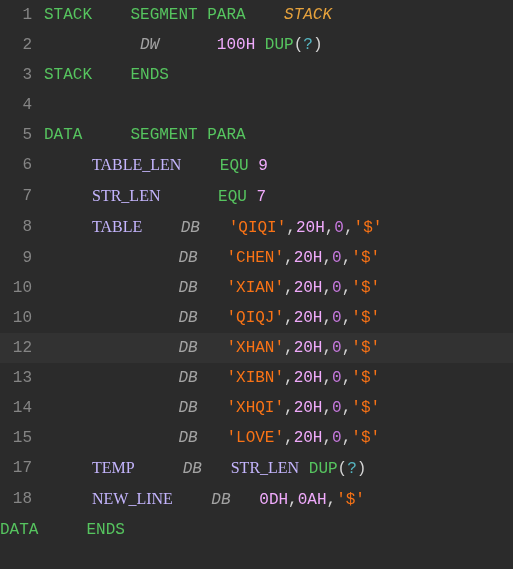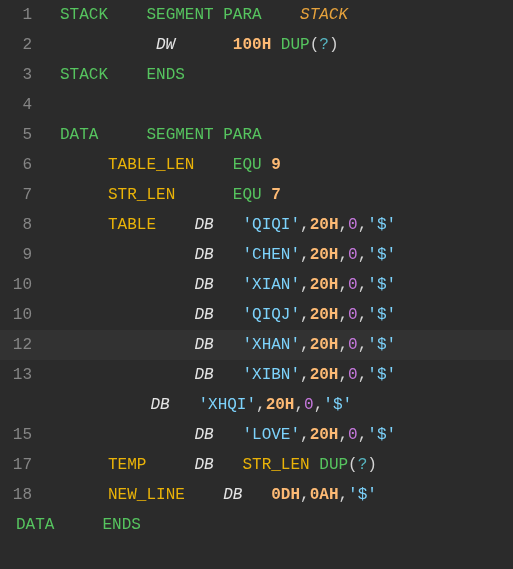--- a/index.html
+++ b/index.html
@@ -25,50 +25,49 @@
   .line-num {
     width: 32px;
     text-align: right;
     color: #858585;
     padding-right: 12px;
     user-select: none;
     flex-shrink: 0;
   }
   .code {
     flex: 1;
-    margin-left: 16px;
   }
   .current {
     background: #323232;
   }
   .kw { color: #56c45f; }           
-  .type { color: #e5e5e5; font-style: italic; } 
+  .type { color: #a3a3a3; font-style: italic; } 
   .stackit { color: #e6a23c; font-style: italic; } 
-  .str { color: #7dd3fc; }          
-  .num { color: #fdba74; font-weight: bold; }          
+  .str { color: #f97316; }          
+  .num { color: #f0abfc; }          
   .zero { color: #c678dd; }         
   .punct { color: #d4d4d4; }        
   .op { color: #56b6c2; }           
-  .ident { color: #eab308; }        
+  .ident { color: #c4b5fd; font-family: Liberation Serif, serif; }        
 </style>
 </head>
 <body>
 
 <div class="editor" id="editor">
     <div class="line"><div class="line-num">1</div><div class="code"><span class="kw">STACK</span>    <span class="kw">SEGMENT</span> <span class="kw">PARA</span>    <span class="stackit">STACK</span></div></div>
     <div class="line"><div class="line-num">2</div><div class="code">          <span class="type">DW</span>      <span class="num">100H</span> <span class="kw">DUP</span><span class="punct">(</span><span class="op">?</span><span class="punct">)</span></div></div>
     <div class="line"><div class="line-num">3</div><div class="code"><span class="kw">STACK</span>    <span class="kw">ENDS</span></div></div>
     <div class="line"><div class="line-num">4</div><div class="code"></div></div>
     <div class="line"><div class="line-num">5</div><div class="code"><span class="kw">DATA</span>     <span class="kw">SEGMENT</span> <span class="kw">PARA</span></div></div>
     <div class="line"><div class="line-num">6</div><div class="code">     <span class="ident">TABLE_LEN</span>    <span class="kw">EQU</span> <span class="num">9</span></div></div>
     <div class="line"><div class="line-num">7</div><div class="code">     <span class="ident">STR_LEN</span>      <span class="kw">EQU</span> <span class="num">7</span></div></div>
     <div class="line"><div class="line-num">8</div><div class="code">     <span class="ident">TABLE</span>    <span class="type">DB</span>   <span class="str">'QIQI'</span><span class="punct">,</span><span class="num">20H</span><span class="punct">,</span><span class="zero">0</span><span class="punct">,</span><span class="str">'$'</span></div></div>
     <div class="line"><div class="line-num">9</div><div class="code">              <span class="type">DB</span>   <span class="str">'CHEN'</span><span class="punct">,</span><span class="num">20H</span><span class="punct">,</span><span class="zero">0</span><span class="punct">,</span><span class="str">'$'</span></div></div>
     <div class="line"><div class="line-num">10</div><div class="code">              <span class="type">DB</span>   <span class="str">'XIAN'</span><span class="punct">,</span><span class="num">20H</span><span class="punct">,</span><span class="zero">0</span><span class="punct">,</span><span class="str">'$'</span></div></div>
     <div class="line"><div class="line-num">10</div><div class="code">              <span class="type">DB</span>   <span class="str">'QIQJ'</span><span class="punct">,</span><span class="num">20H</span><span class="punct">,</span><span class="zero">0</span><span class="punct">,</span><span class="str">'$'</span></div></div>
     <div class="line current"><div class="line-num">12</div><div class="code">              <span class="type">DB</span>   <span class="str">'XHAN'</span><span class="punct">,</span><span class="num">20H</span><span class="punct">,</span><span class="zero">0</span><span class="punct">,</span><span class="str">'$'</span></div></div>
     <div class="line"><div class="line-num">13</div><div class="code">              <span class="type">DB</span>   <span class="str">'XIBN'</span><span class="punct">,</span><span class="num">20H</span><span class="punct">,</span><span class="zero">0</span><span class="punct">,</span><span class="str">'$'</span></div></div>
-    <div class="line"><div class="code">              <span class="type">DB</span>   <span class="str">'XHQI'</span><span class="punct">,</span><span class="num">20H</span><span class="punct">,</span><span class="zero">0</span><span class="punct">,</span><span class="str">'$'</span></div></div>
+    <div class="line"><div class="line-num">14</div><div class="code">              <span class="type">DB</span>   <span class="str">'XHQI'</span><span class="punct">,</span><span class="num">20H</span><span class="punct">,</span><span class="zero">0</span><span class="punct">,</span><span class="str">'$'</span></div></div>
     <div class="line"><div class="line-num">15</div><div class="code">              <span class="type">DB</span>   <span class="str">'LOVE'</span><span class="punct">,</span><span class="num">20H</span><span class="punct">,</span><span class="zero">0</span><span class="punct">,</span><span class="str">'$'</span></div></div>
     <div class="line"><div class="line-num">17</div><div class="code">     <span class="ident">TEMP</span>     <span class="type">DB</span>   <span class="ident">STR_LEN</span> <span class="kw">DUP</span><span class="punct">(</span><span class="op">?</span><span class="punct">)</span></div></div>
     <div class="line"><div class="line-num">18</div><div class="code">     <span class="ident">NEW_LINE</span>    <span class="type">DB</span>   <span class="num">0DH</span><span class="punct">,</span><span class="num">0AH</span><span class="punct">,</span><span class="str">'$'</span></div></div>
     <div class="line"><div class="code"><span class="kw">DATA</span>     <span class="kw">ENDS</span></div></div>
   </div>
 
 </body></html>

